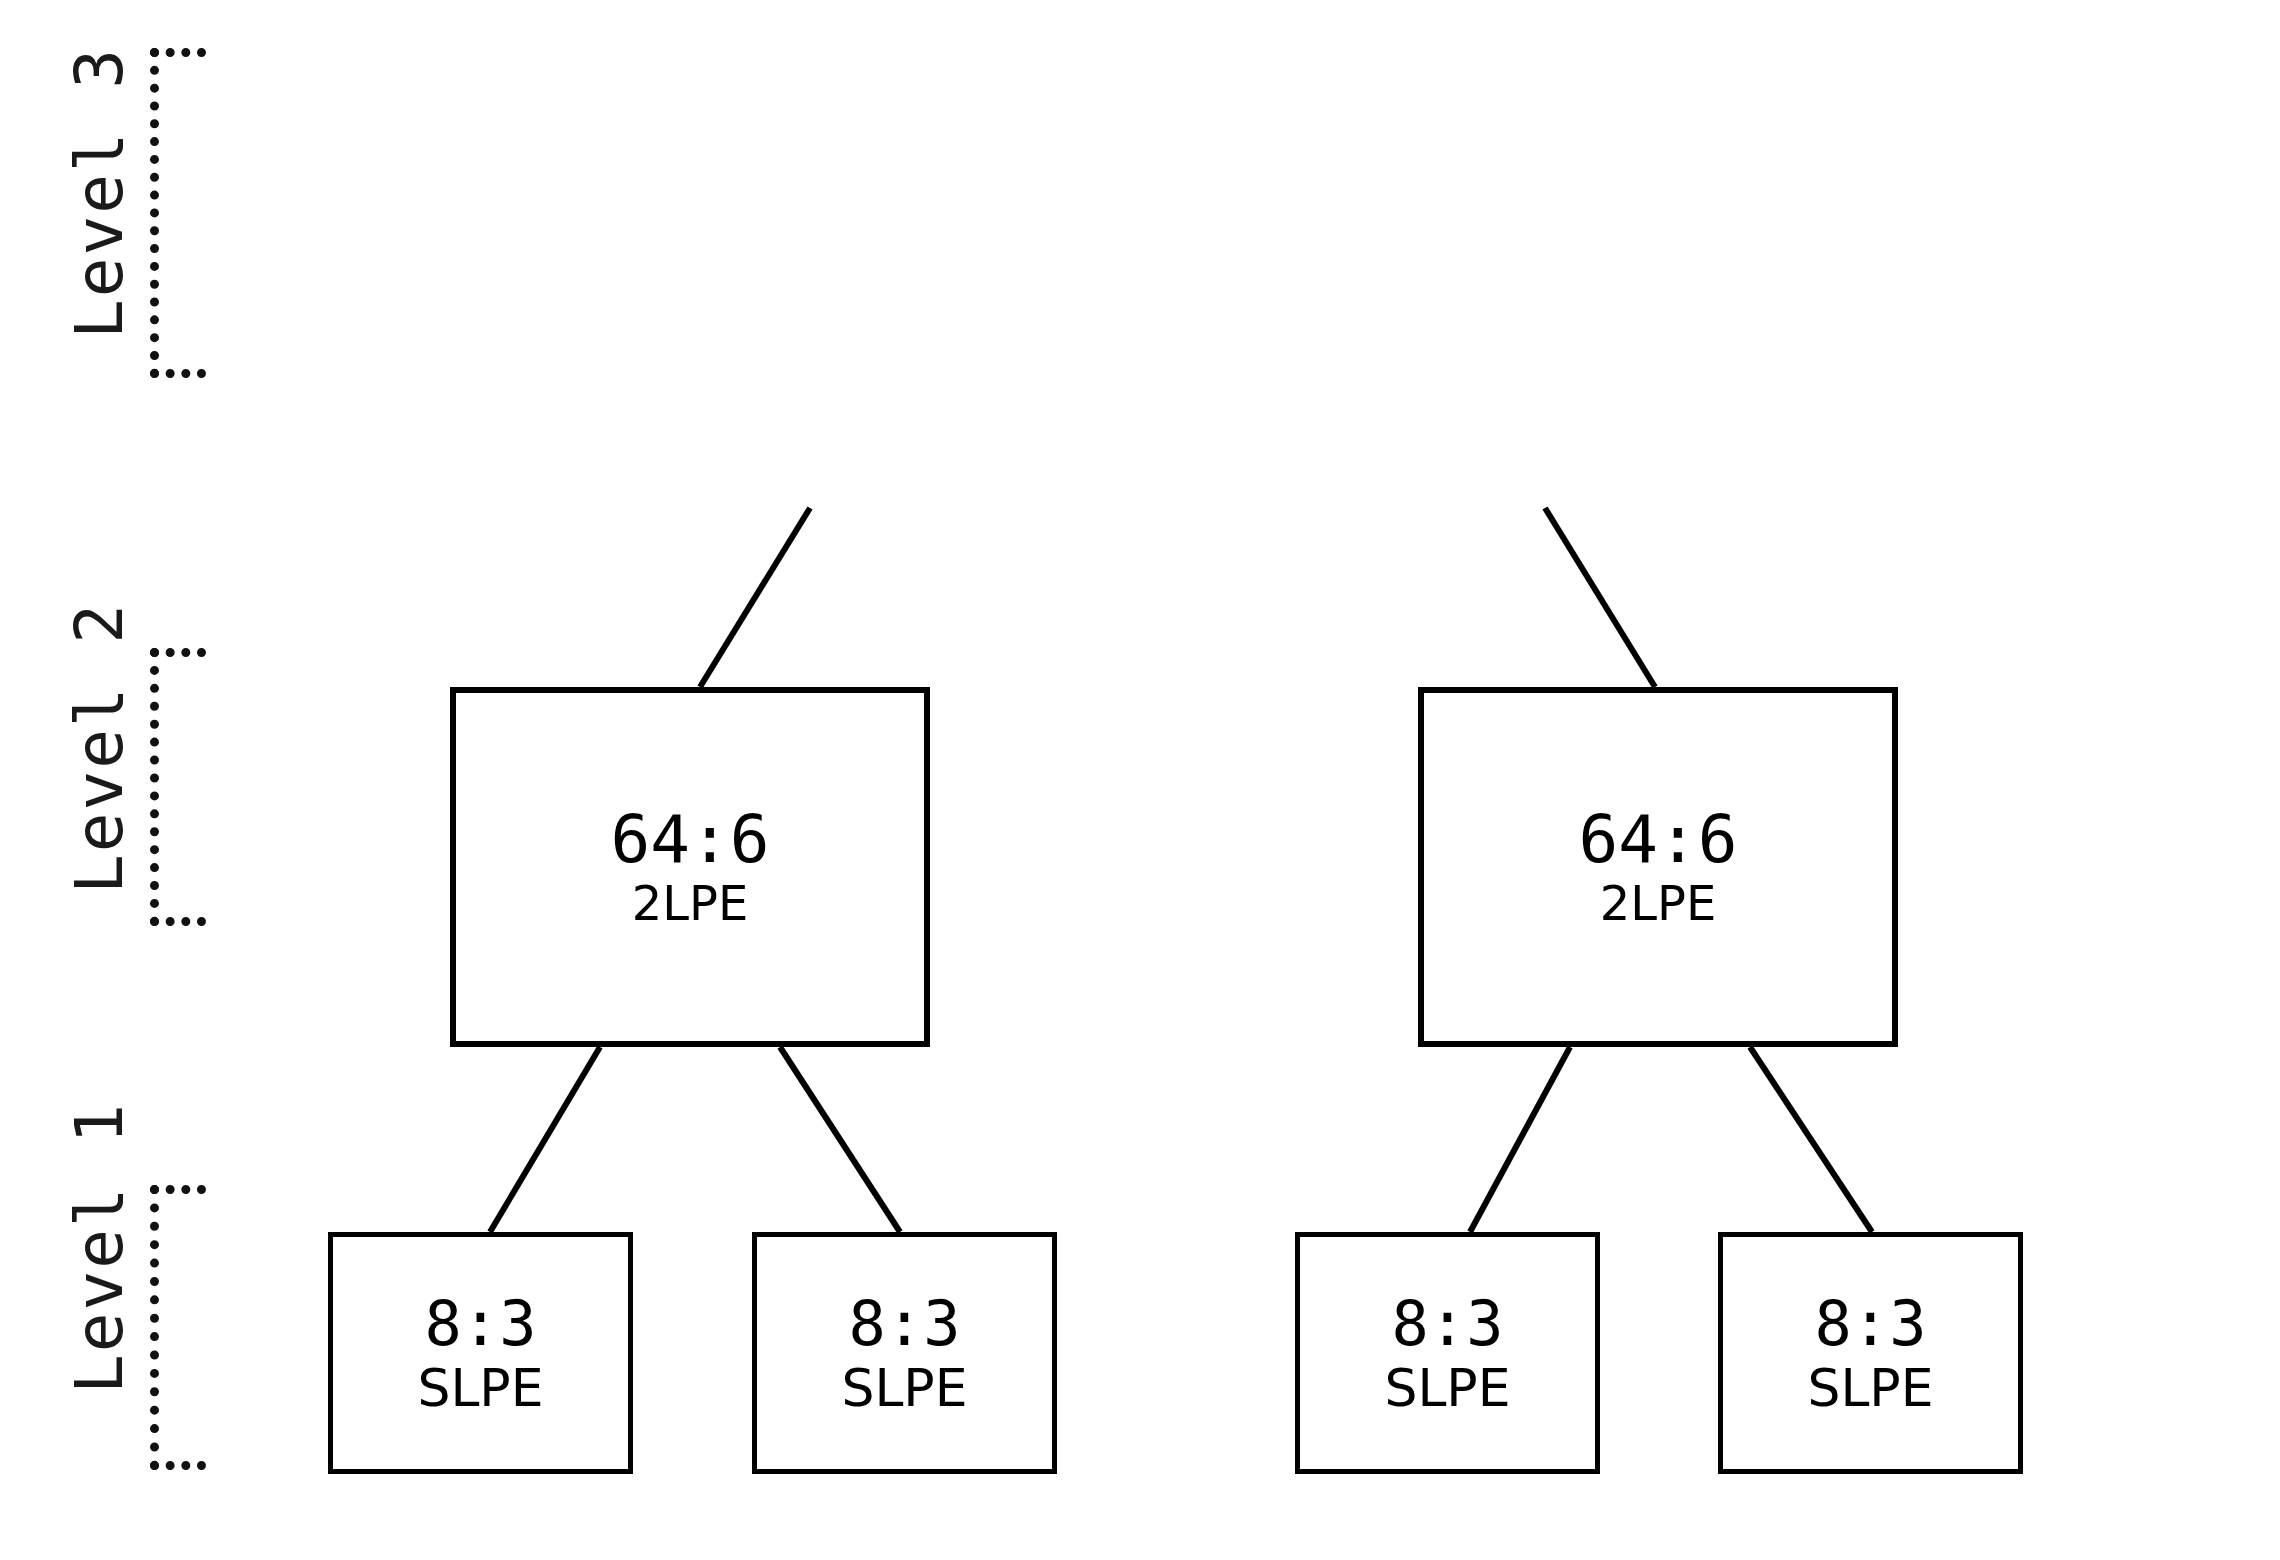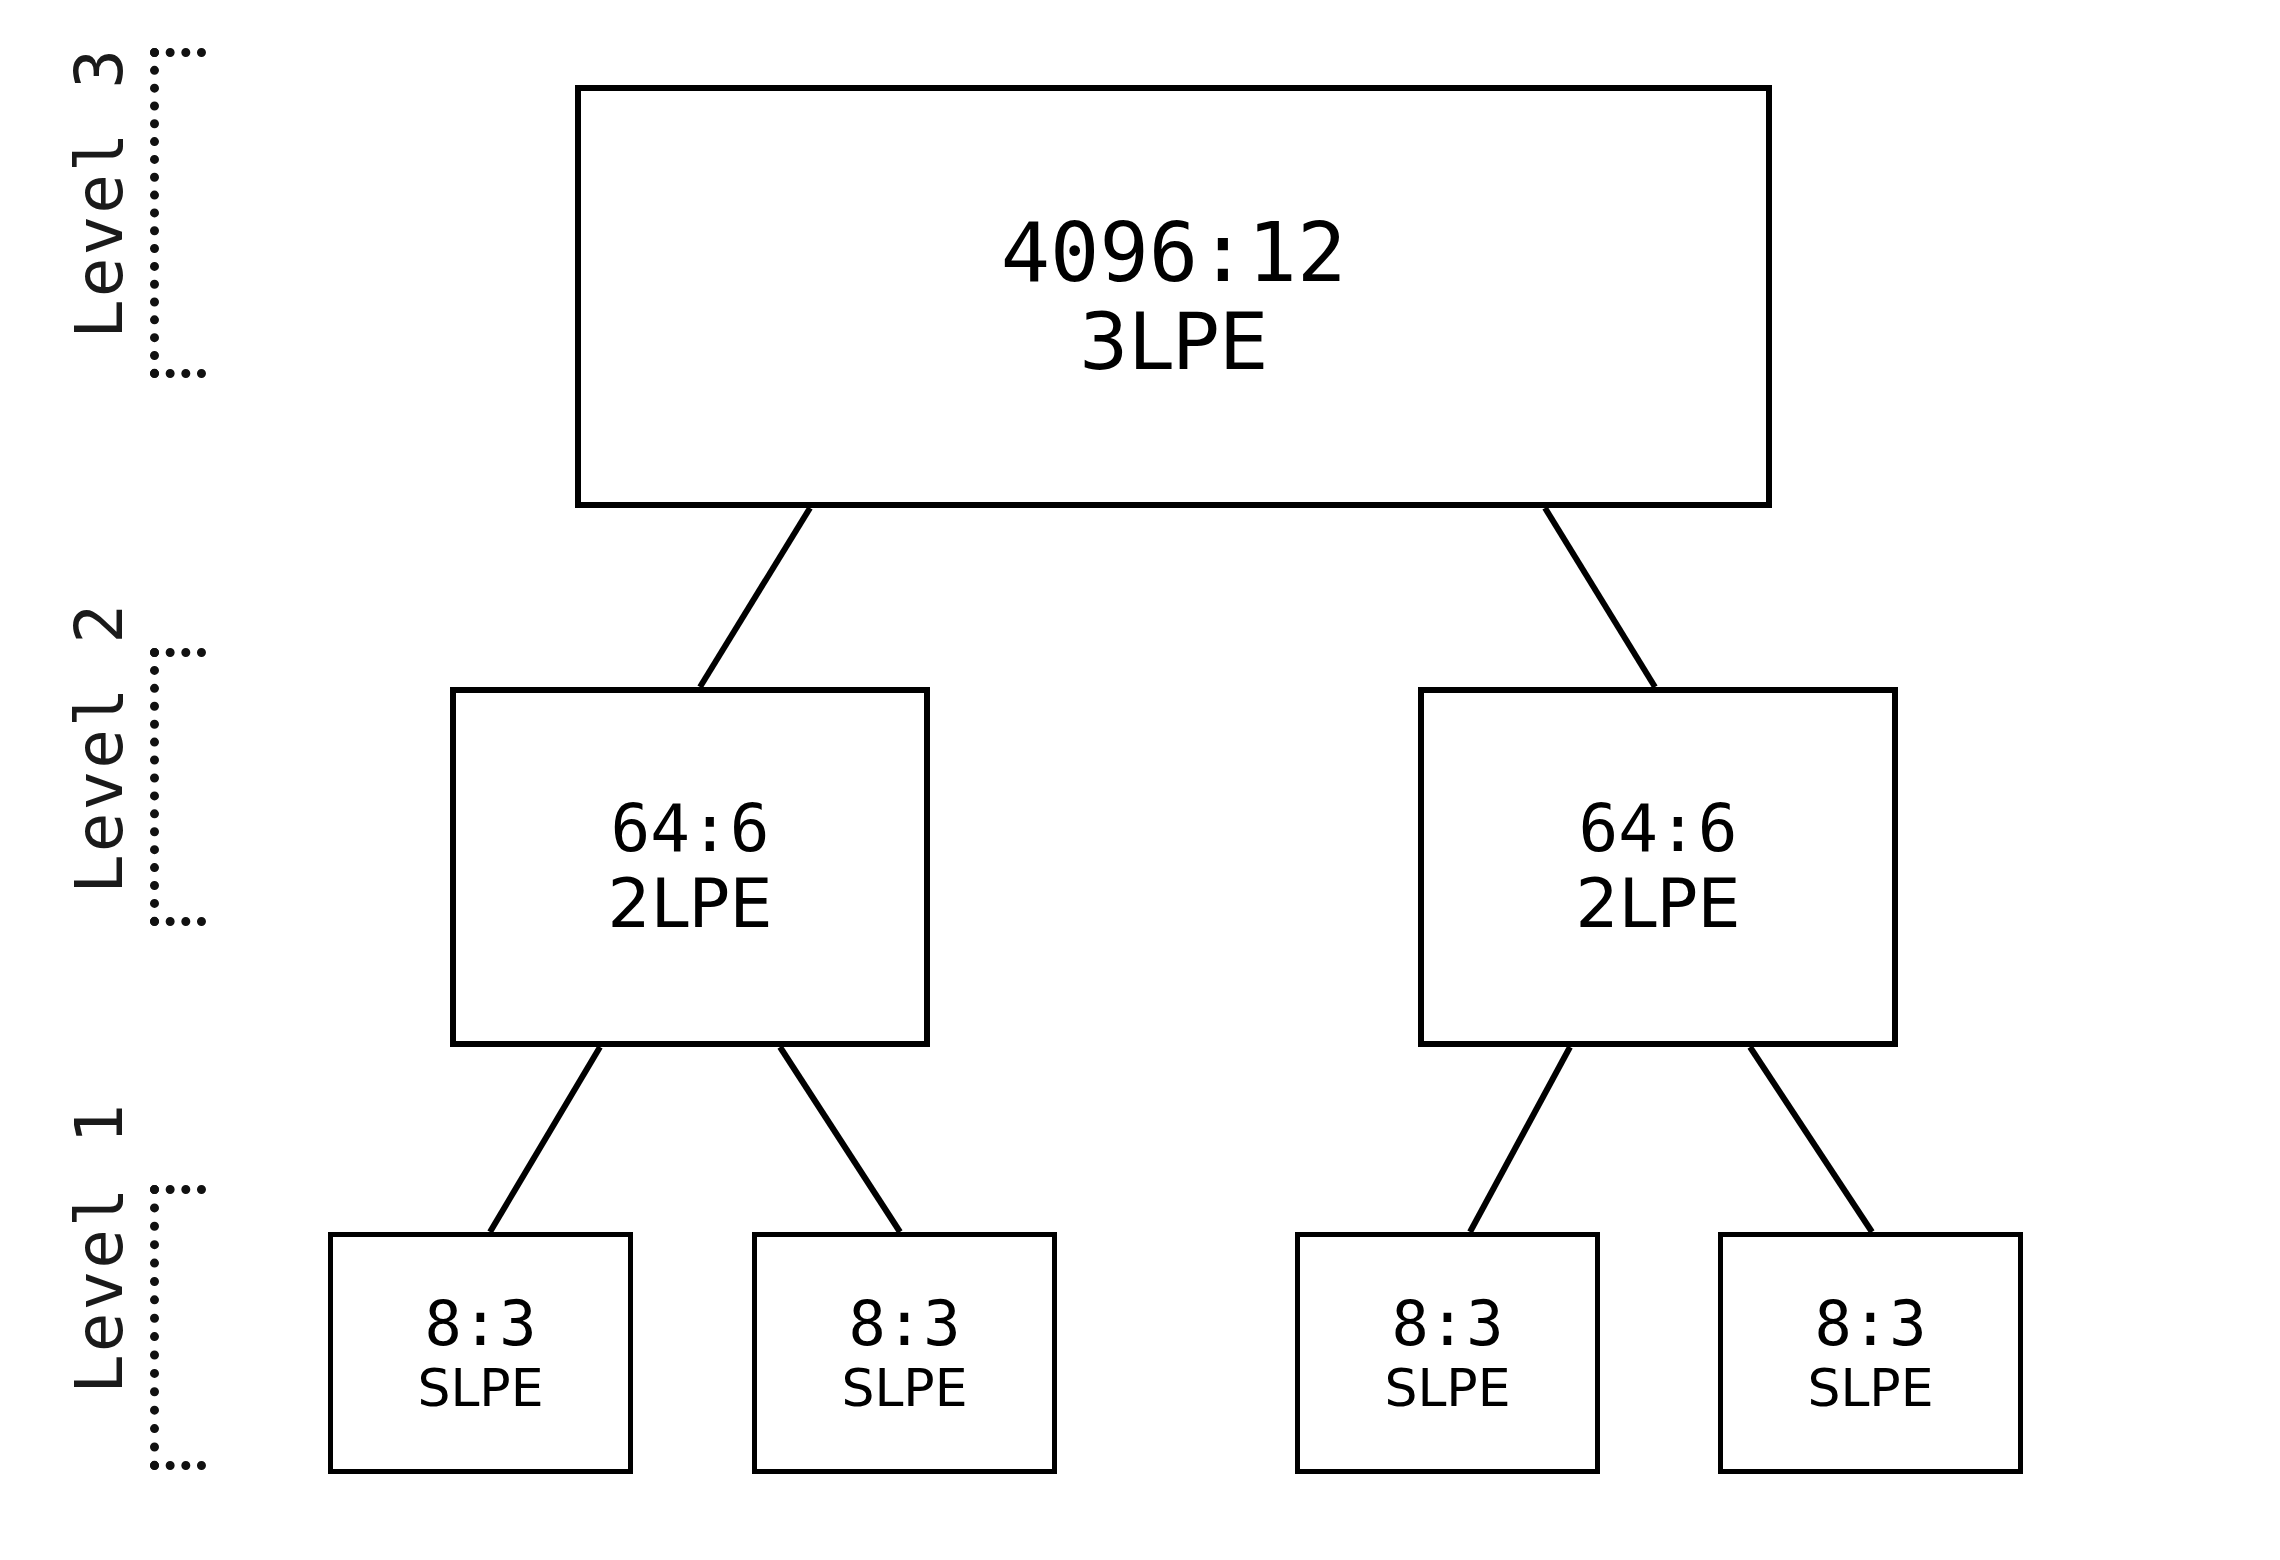--- a/index.html
+++ b/index.html
@@ -73,21 +73,21 @@
   .node .kind {
     font-family: "DejaVu Sans", sans-serif;
     line-height: 1.12;
     white-space: nowrap;
   }
 
   .node.root .ratio { font-size: 82px; }
   .node.root .kind  { font-size: 78px; }
 
   .node.mid .ratio { font-size: 66px; text-align: center; }
-  .node.mid .kind  { font-size: 68px; }
+  .node.mid .kind  { font-size: 48px; }
 
   .node.leaf { border-width: 5px; }
   .node.leaf .ratio { font-size: 62px; }
   .node.leaf .kind  { font-size: 52px; }
 
   
   #edges {
     position: absolute;
     left: 0; top: 0;
     width: 2280px;
@@ -129,24 +129,20 @@
     <g id="edge-group" fill="none" stroke="#000000" stroke-width="6" stroke-linecap="butt">
         <line x1="810" y1="508" x2="700" y2="687" stroke="#000000"></line>
         <line x1="1545" y1="508" x2="1655" y2="687" stroke="#000000"></line>
         <line x1="600" y1="1047" x2="490" y2="1232" stroke="#000000"></line>
         <line x1="780" y1="1047" x2="900" y2="1232" stroke="#000000"></line>
         <line x1="1570" y1="1047" x2="1470" y2="1232" stroke="#000000"></line>
         <line x1="1750" y1="1047" x2="1872" y2="1232" stroke="#000000"></line>
       </g>
   </svg>
 
-  <div class="node root" style="left: 575px; top: 85px; width: 1197px; height: 423px;">
-    <span class="ratio">4096:12</span>
-    <span class="kind">3LPE</span>
-  </div>
 
   <div class="node mid" style="left: 450px; top: 687px; width: 480px; height: 360px;">
     <span class="ratio">64:6</span>
     <span class="kind">2LPE</span>
   </div>
 
   <div class="node mid" style="left: 1418px; top: 687px; width: 480px; height: 360px;">
     <span class="ratio">64:6</span>
     <span class="kind">2LPE</span>
   </div>

